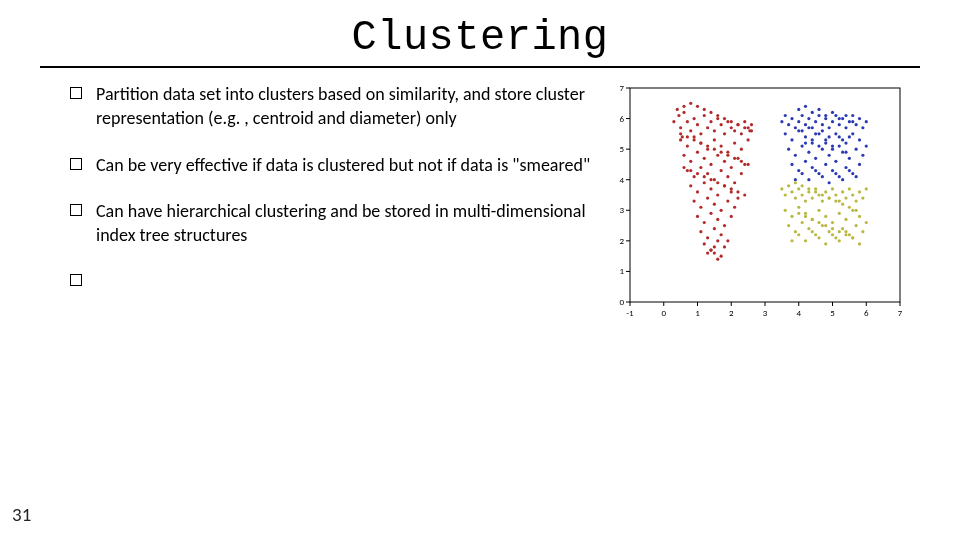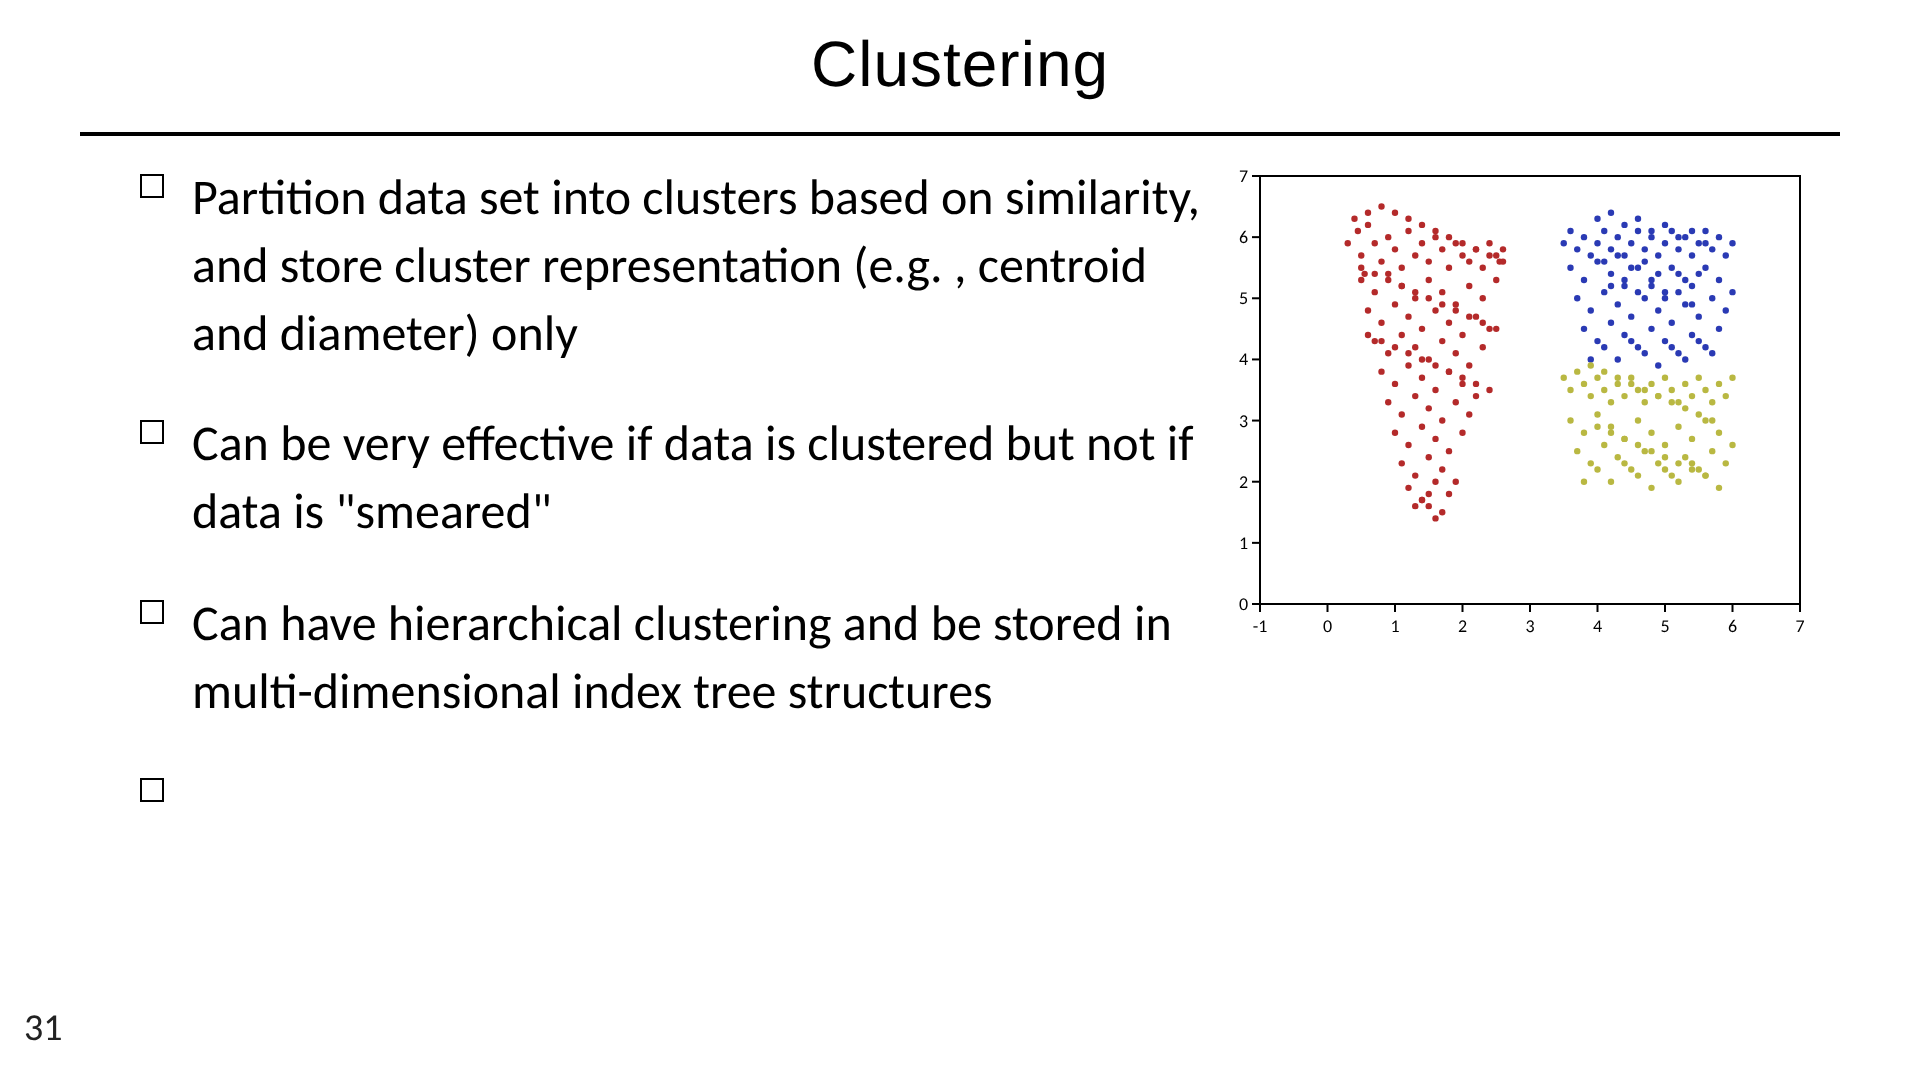--- a/index.html
+++ b/index.html
@@ -1,20 +1,20 @@
 <!DOCTYPE html>
 <html><head>
 <meta charset="utf-8">
 <style>
   html,body{margin:0;padding:0;width:960px;height:540px;background:#fff;font-family:"Calibri","Segoe UI",sans-serif;color:#000;overflow:hidden}
   .slide{position:relative;width:960px;height:540px}
-  .title{position:absolute;top:14px;left:0;width:960px;text-align:center;font-size:32px;font-weight:400;font-family:Liberation Sans, sans-serif;color:#000;letter-spacing:.5px}
+  .title{position:absolute;top:14px;left:0;width:960px;text-align:center;font-size:42px;font-weight:400;font-family:Liberation Mono, monospace;color:#000;letter-spacing:.5px}
   .hr{position:absolute;top:66px;left:40px;width:880px;height:0;border-top:2px solid #000}
   .content{position:absolute;top:82px;left:70px;width:530px}
-  .item{display:flex;align-items:flex-start;margin-bottom:22px;font-size:25px;line-height:1.35}
+  .item{display:flex;align-items:flex-start;margin-bottom:22px;font-size:18px;line-height:1.35}
   .bullet{flex:0 0 auto;width:12px;height:12px;border:1.5px solid #000;margin-top:5px;margin-right:14px;box-sizing:border-box}
   .pagenum{position:absolute;left:12px;bottom:14px;font-size:19px;color:#222}
   .figure{position:absolute;top:82px;right:54px;width:300px;height:240px}
   .figure svg{width:100%;height:100%}
 </style>
 </head>
 <body>
 <div class="slide">
 
   <div class="title">Clustering</div>

